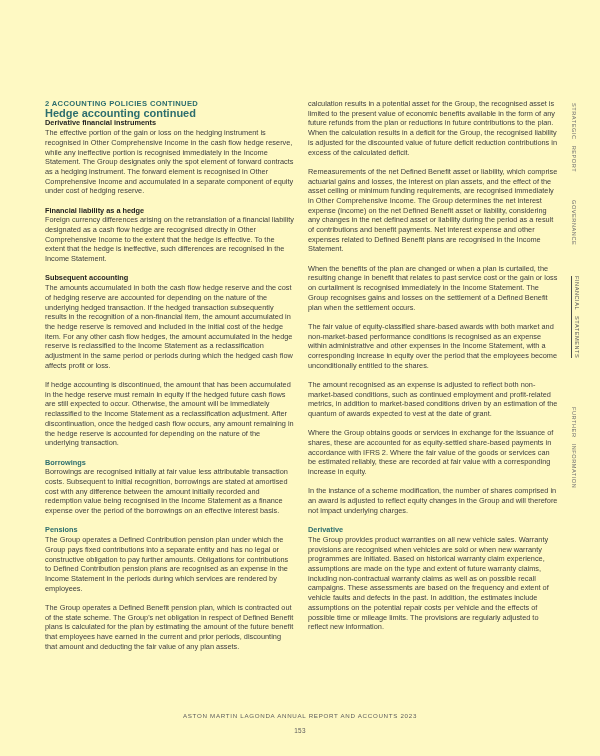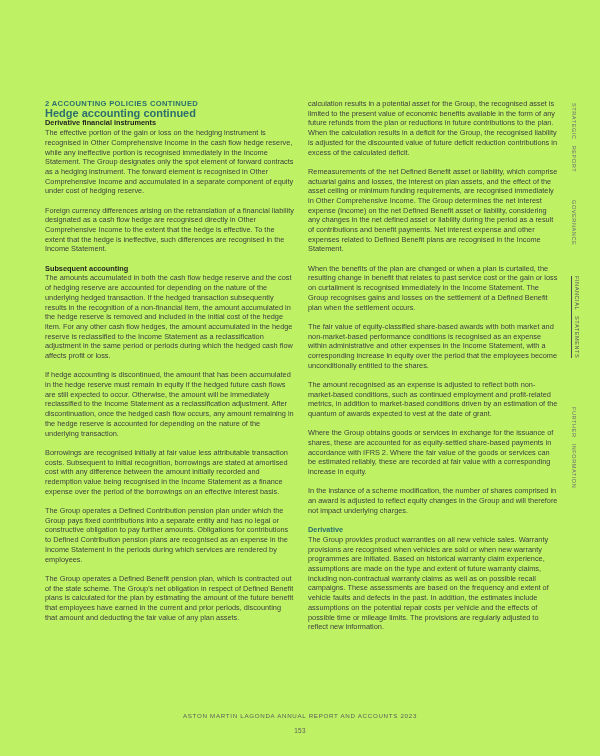--- a/index.html
+++ b/index.html
@@ -2,21 +2,21 @@
 <html><head>
 <meta charset="utf-8">
 <style>
   :root { --teal: #2d6e6e; }
   * { margin: 0; padding: 0; box-sizing: border-box; }
   html, body { background: #ffffff; }
   .page {
     position: relative;
     width: 600px;
     height: 756px;
-    background: #bef264;
+    background: #fef9c3;
     font-family: "Liberation Sans", sans-serif;
     overflow: hidden;
   }
   .col {
     position: absolute;
     top: 99px;
     font-size: 7.35px;
     line-height: 9.7px;
     color: #3d3d3d;
     text-align: left;
@@ -69,31 +69,34 @@
   <main>
     <div class="col col-left">
       <h1 class="page-title">2 ACCOUNTING POLICIES CONTINUED</h1>
       <h2 class="page-subtitle">Hedge accounting continued</h2>
       <div id="left-sections">
           <section>
             <h3 class="sec-heading">Derivative financial instruments</h3>
             <p class="body-para">The effective portion of the gain or loss on the hedging instrument is recognised in Other Comprehensive Income in the cash flow hedge reserve, while any ineffective portion is recognised immediately in the Income Statement. The Group designates only the spot element of forward contracts as a hedging instrument. The forward element is recognised in Other Comprehensive Income and accumulated in a separate component of equity under cost of hedging reserve.</p>
           </section>
           <section>
+            <h3 class="sec-heading">Financial liability as a hedge</h3>
             <p class="body-para">Foreign currency differences arising on the retranslation of a financial liability designated as a cash flow hedge are recognised directly in Other Comprehensive Income to the extent that the hedge is effective. To the extent that the hedge is ineffective, such differences are recognised in the Income Statement.</p>
           </section>
           <section>
             <h3 class="sec-heading">Subsequent accounting</h3>
             <p class="body-para">The amounts accumulated in both the cash flow hedge reserve and the cost of hedging reserve are accounted for depending on the nature of the underlying hedged transaction. If the hedged transaction subsequently results in the recognition of a non-financial item, the amount accumulated in the hedge reserve is removed and included in the initial cost of the hedge item. For any other cash flow hedges, the amount accumulated in the hedge reserve is reclassified to the Income Statement as a reclassification adjustment in the same period or periods during which the hedged cash flow affects profit or loss.</p>
             <p class="body-para">If hedge accounting is discontinued, the amount that has been accumulated in the hedge reserve must remain in equity if the hedged future cash flows are still expected to occur. Otherwise, the amount will be immediately reclassified to the Income Statement as a reclassification adjustment. After discontinuation, once the hedged cash flow occurs, any amount remaining in the hedge reserve is accounted for depending on the nature of the underlying transaction.</p>
           </section>
           <section>
+            <h3 class="sec-heading teal">Borrowings</h3>
             <p class="body-para">Borrowings are recognised initially at fair value less attributable transaction costs. Subsequent to initial recognition, borrowings are stated at amortised cost with any difference between the amount initially recorded and redemption value being recognised in the Income Statement as a finance expense over the period of the borrowings on an effective interest basis.</p>
           </section>
           <section>
+            <h3 class="sec-heading teal">Pensions</h3>
             <p class="body-para">The Group operates a Defined Contribution pension plan under which the Group pays fixed contributions into a separate entity and has no legal or constructive obligation to pay further amounts. Obligations for contributions to Defined Contribution pension plans are recognised as an expense in the Income Statement in the periods during which services are rendered by employees.</p>
             <p class="body-para">The Group operates a Defined Benefit pension plan, which is contracted out of the state scheme. The Group's net obligation in respect of Defined Benefit plans is calculated for the plan by estimating the amount of the future benefit that employees have earned in the current and prior periods, discounting that amount and deducting the fair value of any plan assets.</p>
           </section>
         </div>
     </div>
     <div class="col col-right" id="right-sections">
         <section>
           <p class="body-para">calculation results in a potential asset for the Group, the recognised asset is limited to the present value of economic benefits available in the form of any future refunds from the plan or reductions in future contributions to the plan. When the calculation results in a deficit for the Group, the recognised liability is adjusted for the discounted value of future deficit reduction contributions in excess of the calculated deficit.</p>
           <p class="body-para">Remeasurements of the net Defined Benefit asset or liability, which comprise actuarial gains and losses, the interest on plan assets, and the effect of the asset ceiling or minimum funding requirements, are recognised immediately in Other Comprehensive Income. The Group determines the net interest expense (income) on the net Defined Benefit asset or liability, considering any changes in the net defined asset or liability during the period as a result of contributions and benefit payments. Net interest expense and other expenses related to Defined Benefit plans are recognised in the Income Statement.</p>
           <p class="body-para">When the benefits of the plan are changed or when a plan is curtailed, the resulting change in benefit that relates to past service cost or the gain or loss on curtailment is recognised immediately in the Income Statement. The Group recognises gains and losses on the settlement of a Defined Benefit plan when the settlement occurs.</p>

